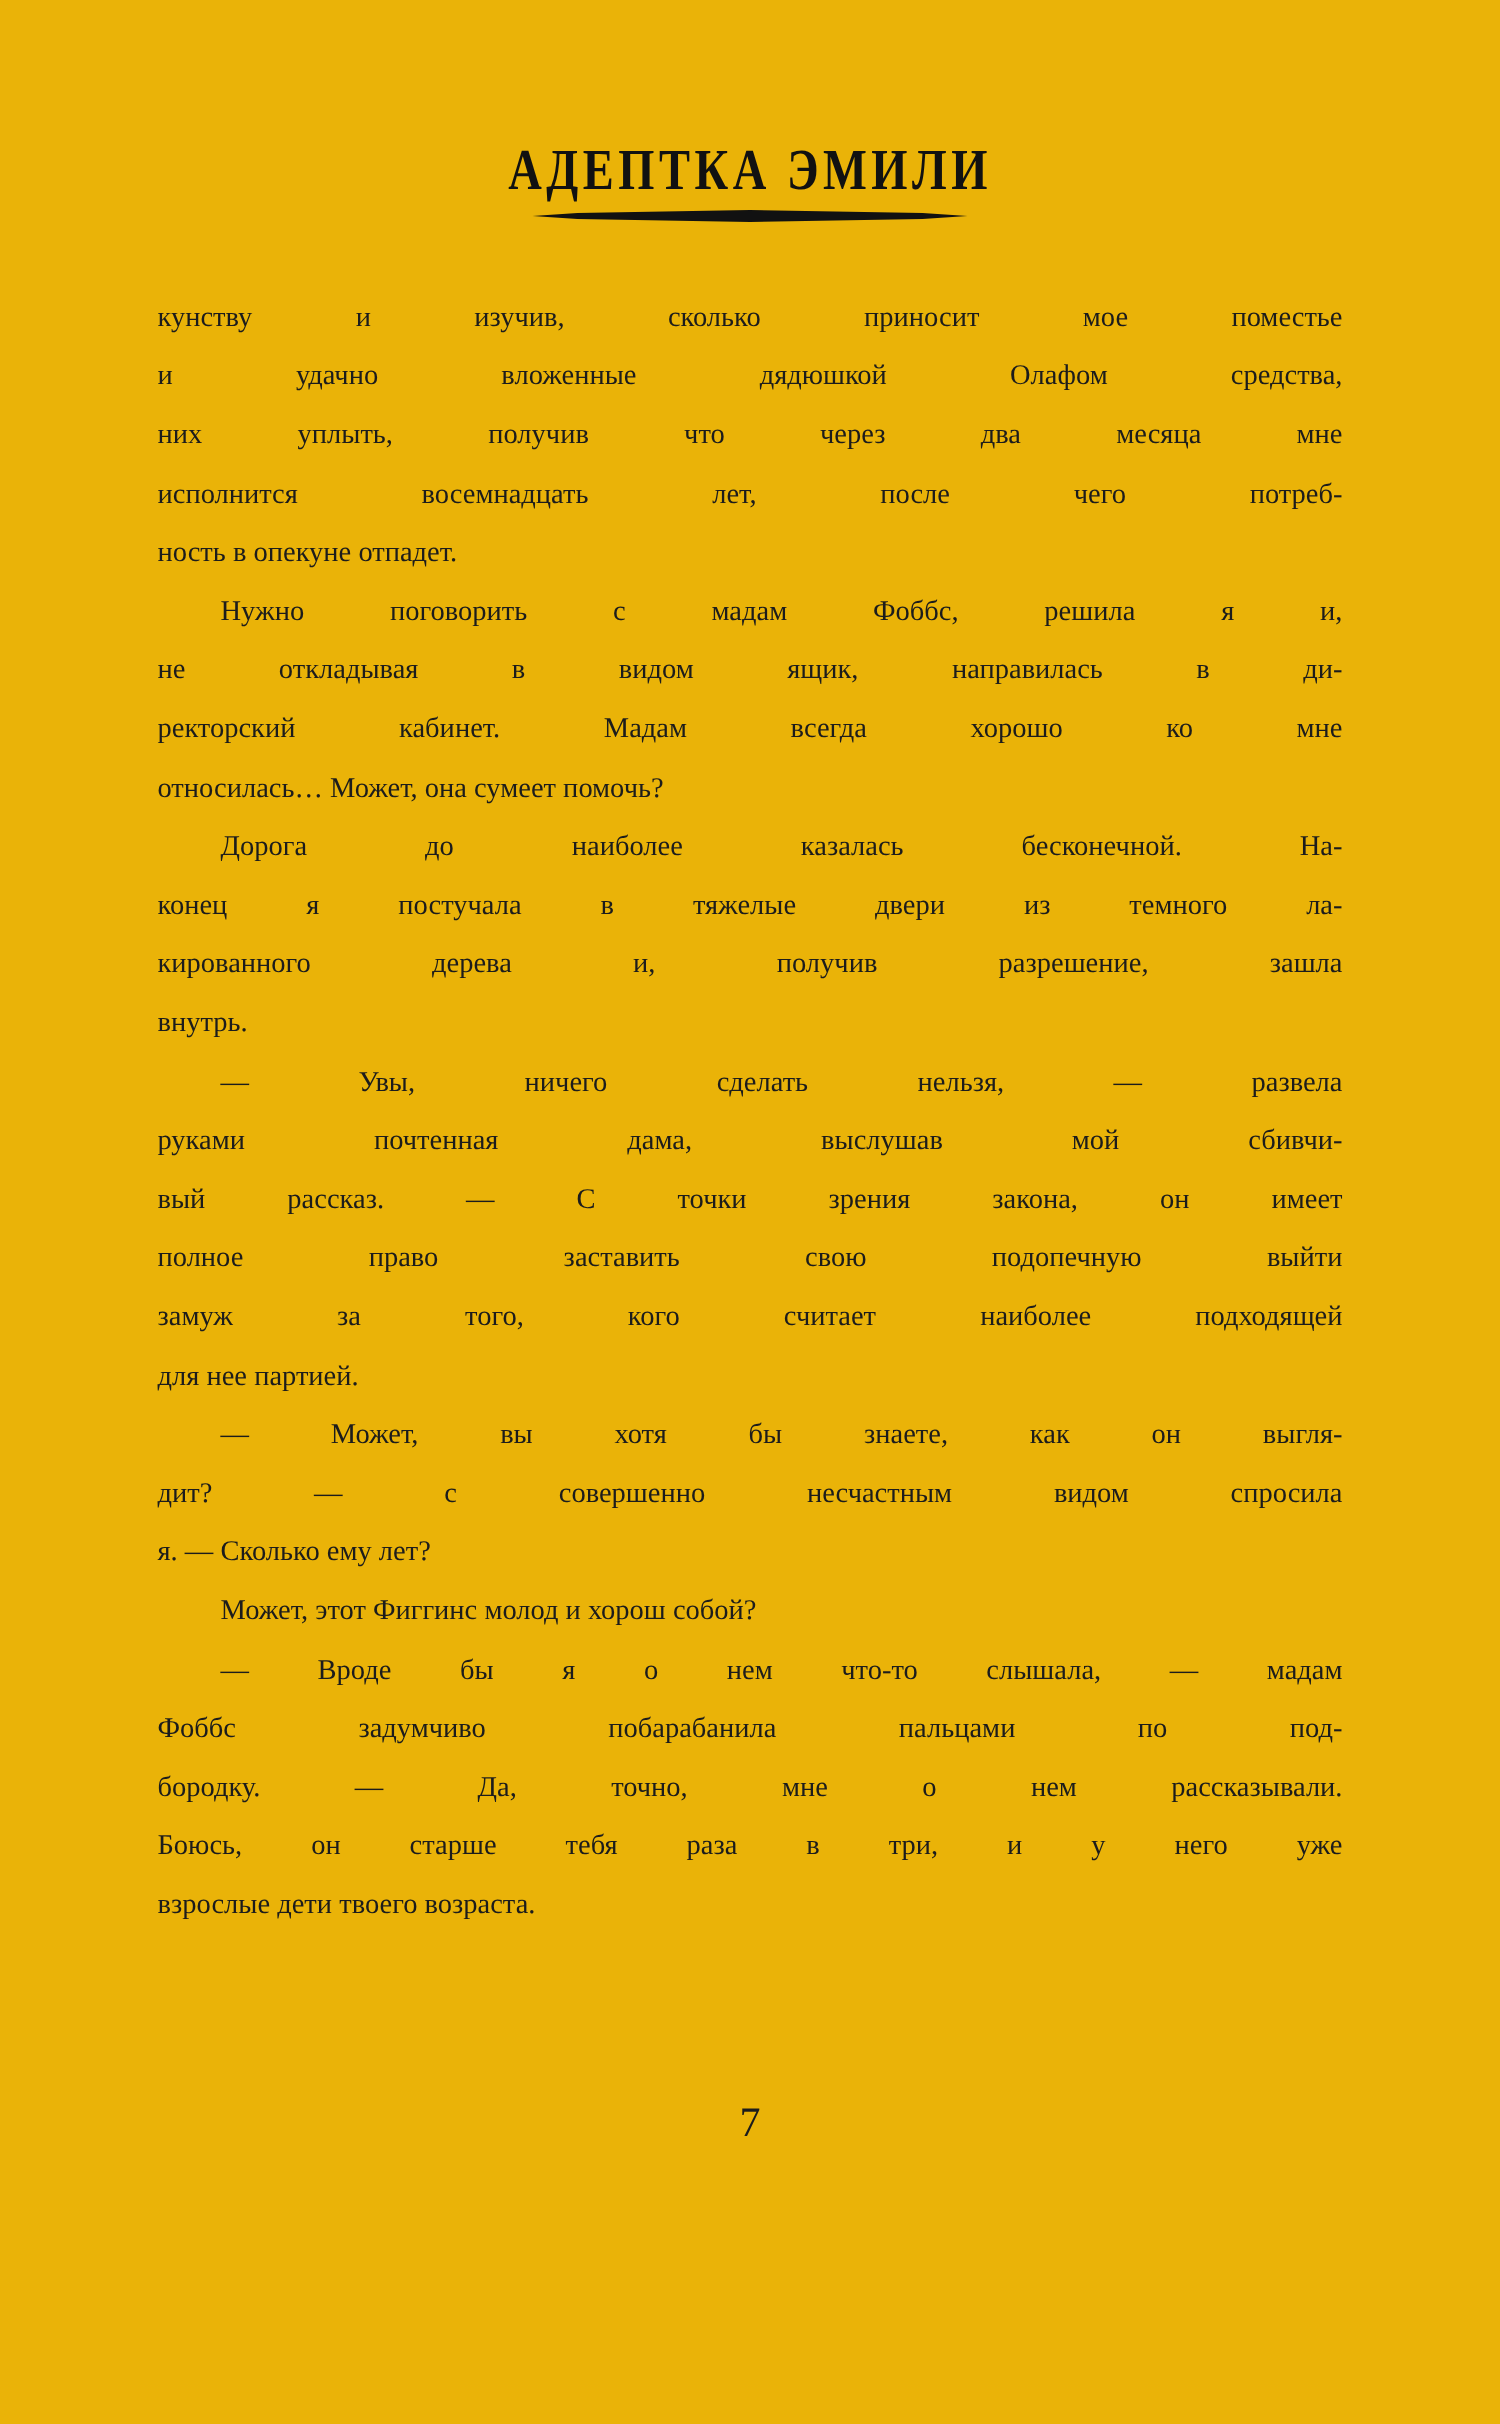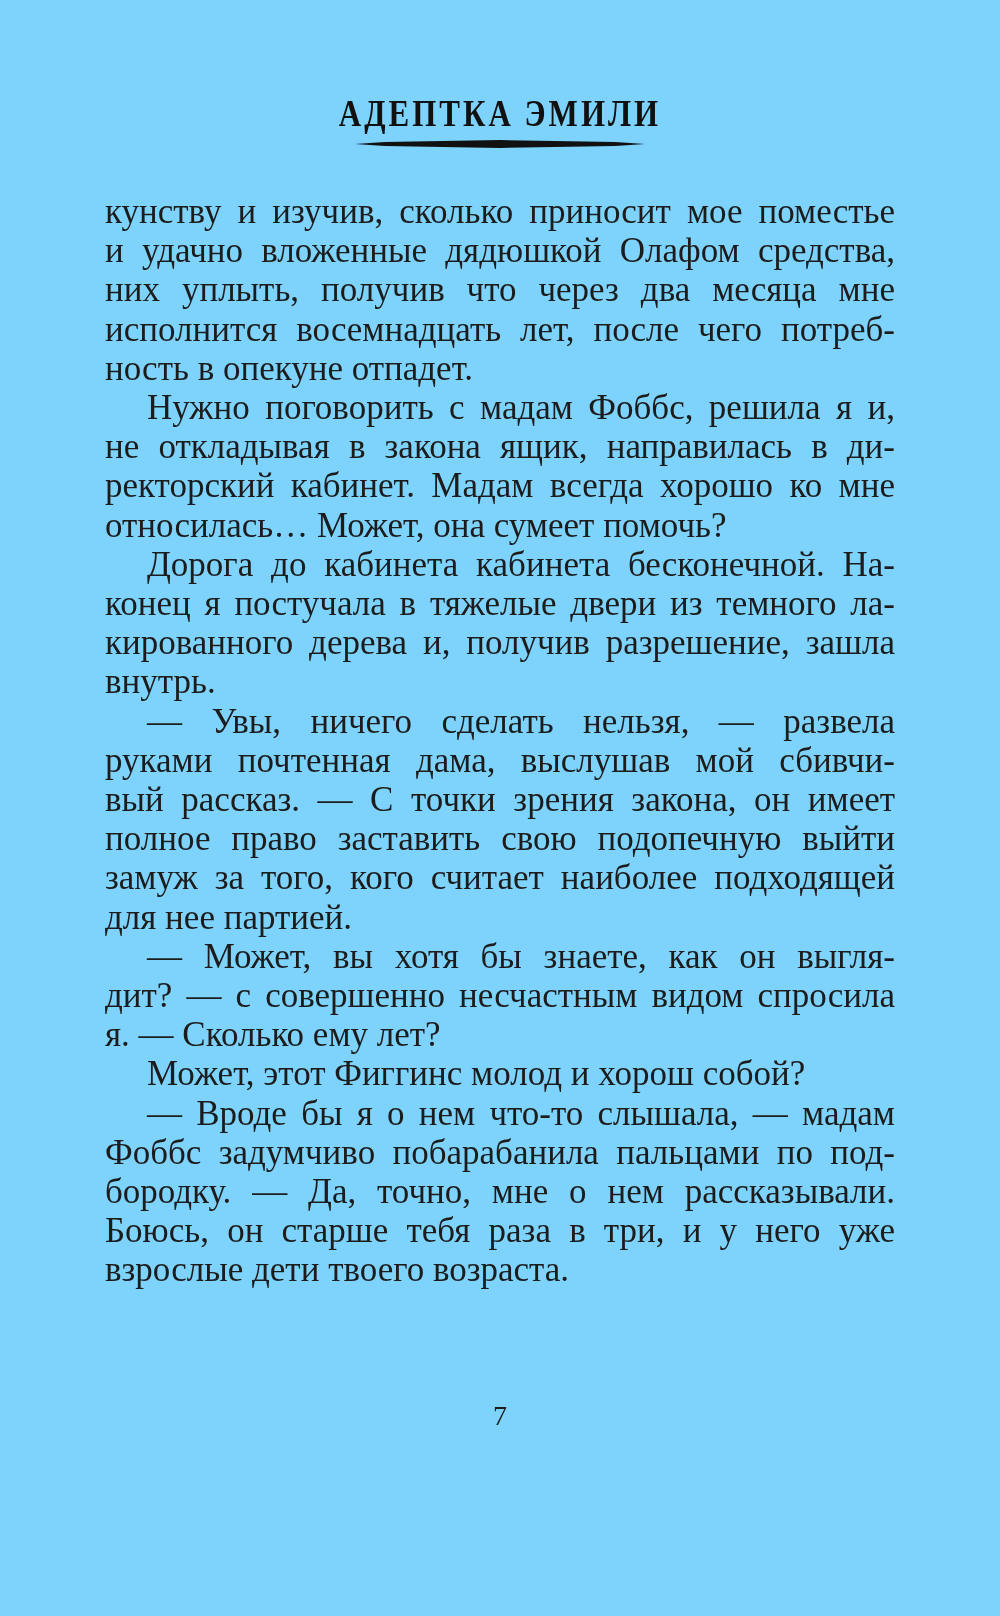--- a/index.html
+++ b/index.html
@@ -5,21 +5,21 @@
   html, body {
     margin: 0;
     padding: 0;
     background: #ffffff;
   }
   .page {
     position: relative;
     width: 1000px;
     height: 1616px;
     margin: 0 auto;
-    background: #7dd3fc;
+    background: #eab308;
     color: #1c1c1c;
     font-family: "Liberation Serif", "DejaVu Serif", serif;
     box-sizing: border-box;
   }
   .header {
     position: absolute;
     top: 100px;
     left: 0;
     width: 100%;
     text-align: center;
@@ -36,21 +36,21 @@
   }
   .ornament-wrap {
     margin-top: 2px;
     line-height: 0;
   }
   .body-text {
     position: absolute;
     top: 192px;
     left: 105px;
     width: 790px;
-    font-size: 35px;
+    font-size: 19px;
     color: #1c1c1c;
   }
   .paragraph {
     margin: 0;
   }
   .line {
     line-height: 39.2px;
     text-align: justify;
     text-align-last: justify;
     -moz-text-align-last: justify;
@@ -90,26 +90,26 @@
   <main class="body-text">
       <div class="paragraph">
         <div class="line">кунству и изучив, сколько приносит мое поместье</div>
         <div class="line">и удачно вложенные дядюшкой Олафом средства,</div>
         <div class="line">них уплыть, получив что через два месяца мне</div>
         <div class="line">исполнится восемнадцать лет, после чего потреб-</div>
         <div class="line last">ность в опекуне отпадет.</div>
       </div>
       <div class="paragraph">
         <div class="line indent">Нужно поговорить с мадам Фоббс, решила я и,</div>
-        <div class="line">не откладывая в закона ящик, направилась в ди-</div>
+        <div class="line">не откладывая в видом ящик, направилась в ди-</div>
         <div class="line">ректорский кабинет. Мадам всегда хорошо ко мне</div>
         <div class="line last">относилась… Может, она сумеет помочь?</div>
       </div>
       <div class="paragraph">
-        <div class="line indent">Дорога до кабинета кабинета бесконечной. На-</div>
+        <div class="line indent">Дорога до наиболее казалась бесконечной. На-</div>
         <div class="line">конец я постучала в тяжелые двери из темного ла-</div>
         <div class="line">кированного дерева и, получив разрешение, зашла</div>
         <div class="line last">внутрь.</div>
       </div>
       <div class="paragraph">
         <div class="line indent">— Увы, ничего сделать нельзя, — развела</div>
         <div class="line">руками почтенная дама, выслушав мой сбивчи-</div>
         <div class="line">вый рассказ. — С точки зрения закона, он имеет</div>
         <div class="line">полное право заставить свою подопечную выйти</div>
         <div class="line">замуж за того, кого считает наиболее подходящей</div>

